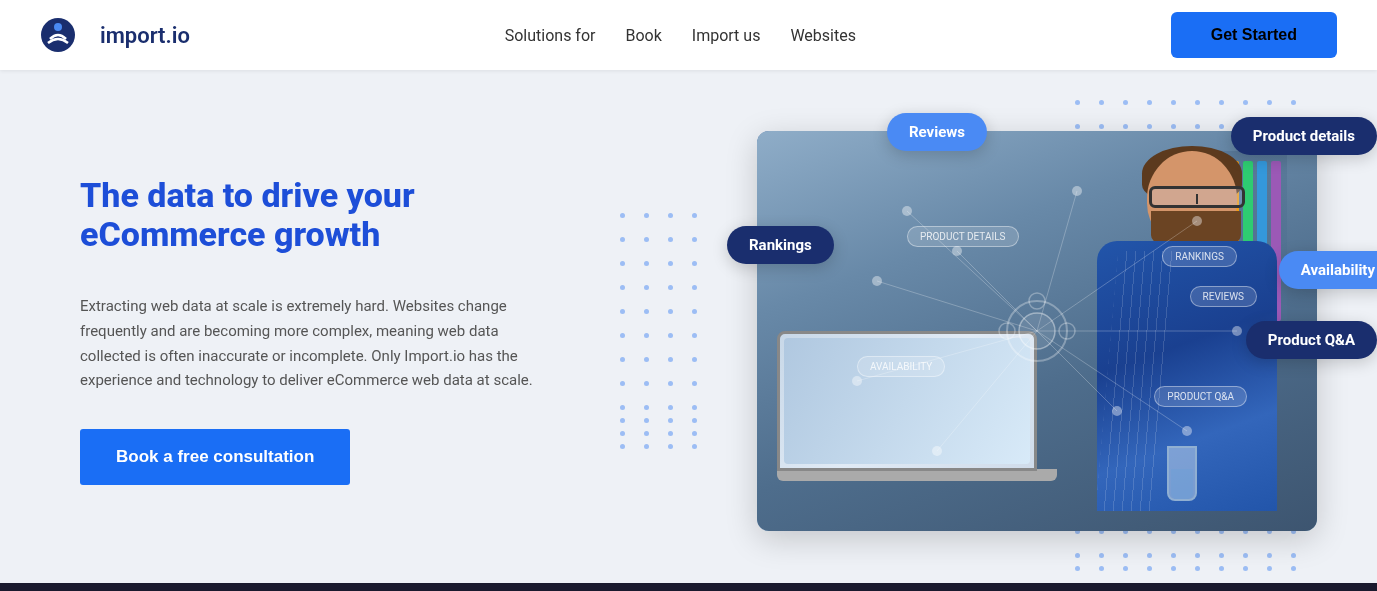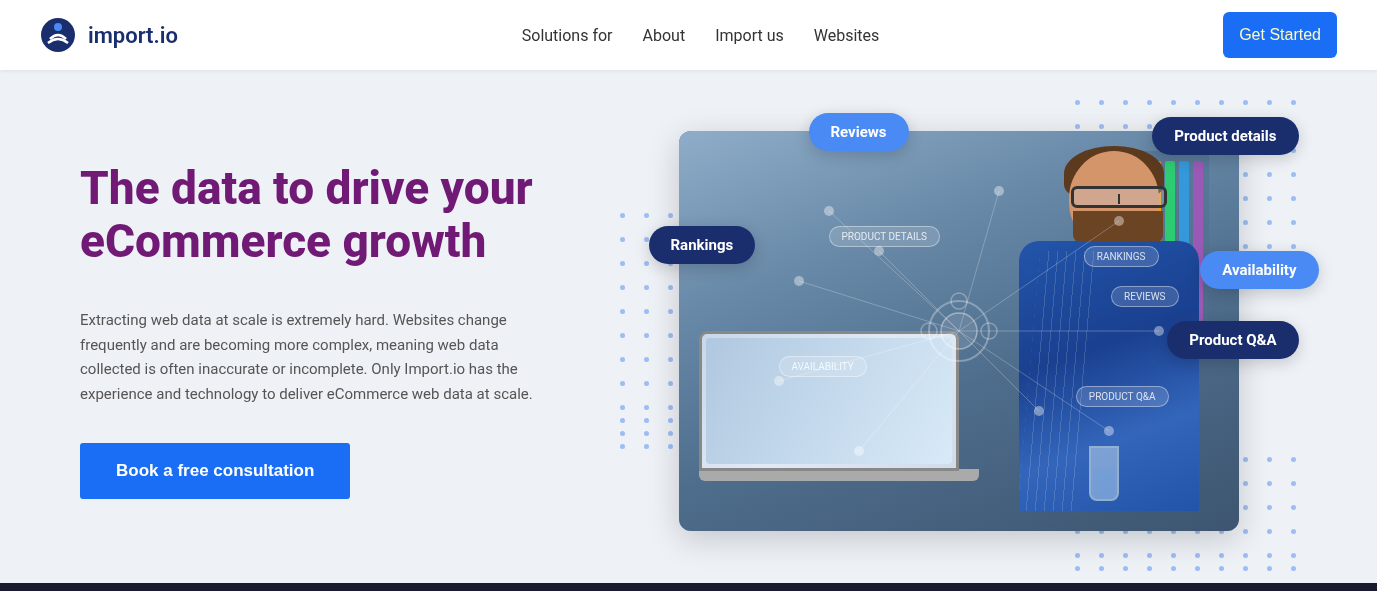--- a/index.html
+++ b/index.html
@@ -19,21 +19,21 @@
       align-items: center;
       justify-content: space-between;
       padding: 0 40px;
       box-shadow: 0 1px 4px rgba(0,0,0,0.08);
       position: relative;
       z-index: 10;
     }
     .navbar-left {
       display: flex;
       align-items: center;
-      gap: 12px;
+      gap: 24px;
     }
     .logo-icon {
       width: 36px;
       height: 36px;
     }
     .logo-text {
       font-size: 22px;
       font-weight: 600;
       color: #1a2e6e;
     }
@@ -42,48 +42,48 @@
       align-items: center;
       gap: 30px;
     }
     .nav-item {
       font-size: 16px;
       color: #333;
       cursor: pointer;
     }
     .get-started-btn {
       background: #1a6ef5;
-      color: #fef9c3;
+      color: #000000;
       border: none;
       border-radius: 6px;
-      padding: 14px 16px;
+      padding: 14px 40px;
       font-size: 16px;
-      font-weight: 400;
+      font-weight: 700;
       cursor: pointer;
     }
 
     
     .main {
       display: flex;
       align-items: center;
       height: calc(591px - 70px);
       padding: 0 60px 0 80px;
       position: relative;
       background: #eef1f6;
     }
 
     
     .left-content {
       flex: 0 0 520px;
       z-index: 2;
     }
     .hero-title {
-      font-size: 46px;
+      font-size: 34px;
       font-weight: 800;
-      color: #701a75;
+      color: #1d4ed8;
       line-height: 1.15;
       margin-bottom: 40px;
     }
     .hero-description {
       font-size: 15px;
       color: #555;
       line-height: 1.65;
       max-width: 470px;
       margin-bottom: 36px;
     }
@@ -99,21 +99,21 @@
       display: inline-block;
     }
 
     
     .right-content {
       flex: 1;
       position: relative;
       height: 100%;
       display: flex;
       align-items: center;
-      justify-content: center;
+      justify-content: flex-end;
     }
 
     
     .dot-pattern {
       position: absolute;
       display: grid;
       grid-template-columns: repeat(12, 16px);
       gap: 8px;
       z-index: 0;
     }
@@ -398,21 +398,21 @@
       <circle cx="18" cy="18" r="17" fill="#1a2e6e"></circle>
       <circle cx="18" cy="10" r="4" fill="#4a8af4"></circle>
       <path d="M10 22 Q18 14 26 22" stroke="white" stroke-width="2.5" fill="none"></path>
       <path d="M8 26 Q18 18 28 26" stroke="white" stroke-width="2.5" fill="none"></path>
     </svg>
     <span class="logo-text">import.io</span>
   </div>
 
   <div class="navbar-nav">
     <span class="nav-item">Solutions for</span>
-    <span class="nav-item">About</span>
+    <span class="nav-item">Book</span>
     <span class="nav-item">Import us</span>
     <span class="nav-item">Websites</span>
   </div>
 
   <button class="get-started-btn">Get Started</button>
 </nav>
 
 <main class="main">
 
   <div class="left-content">

